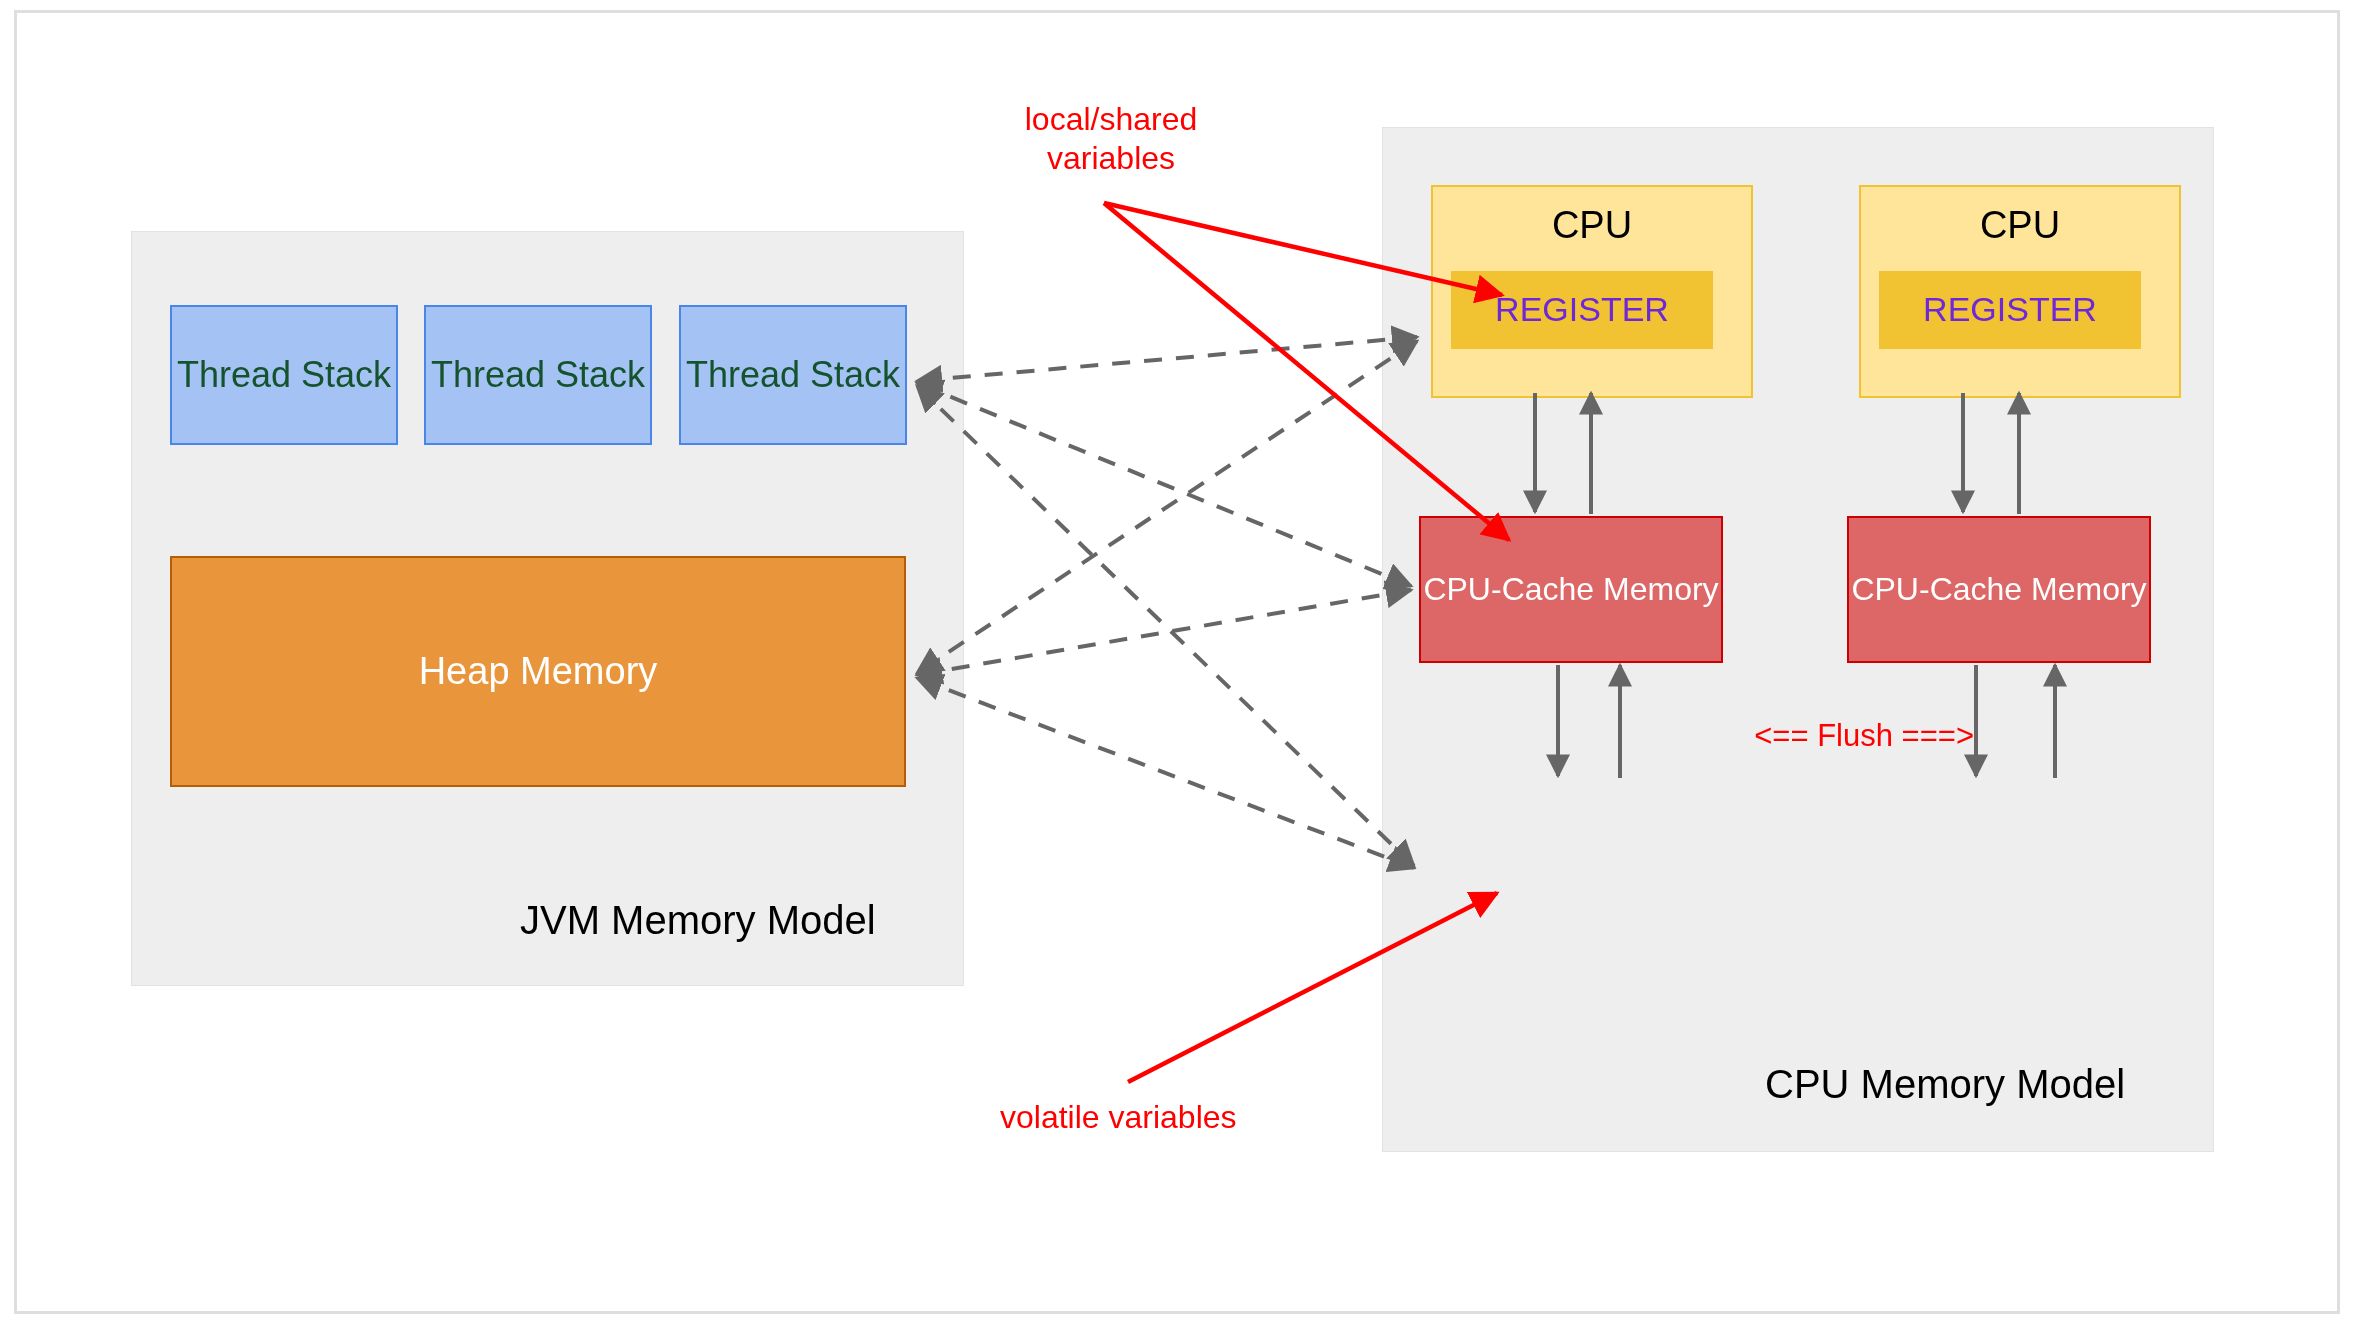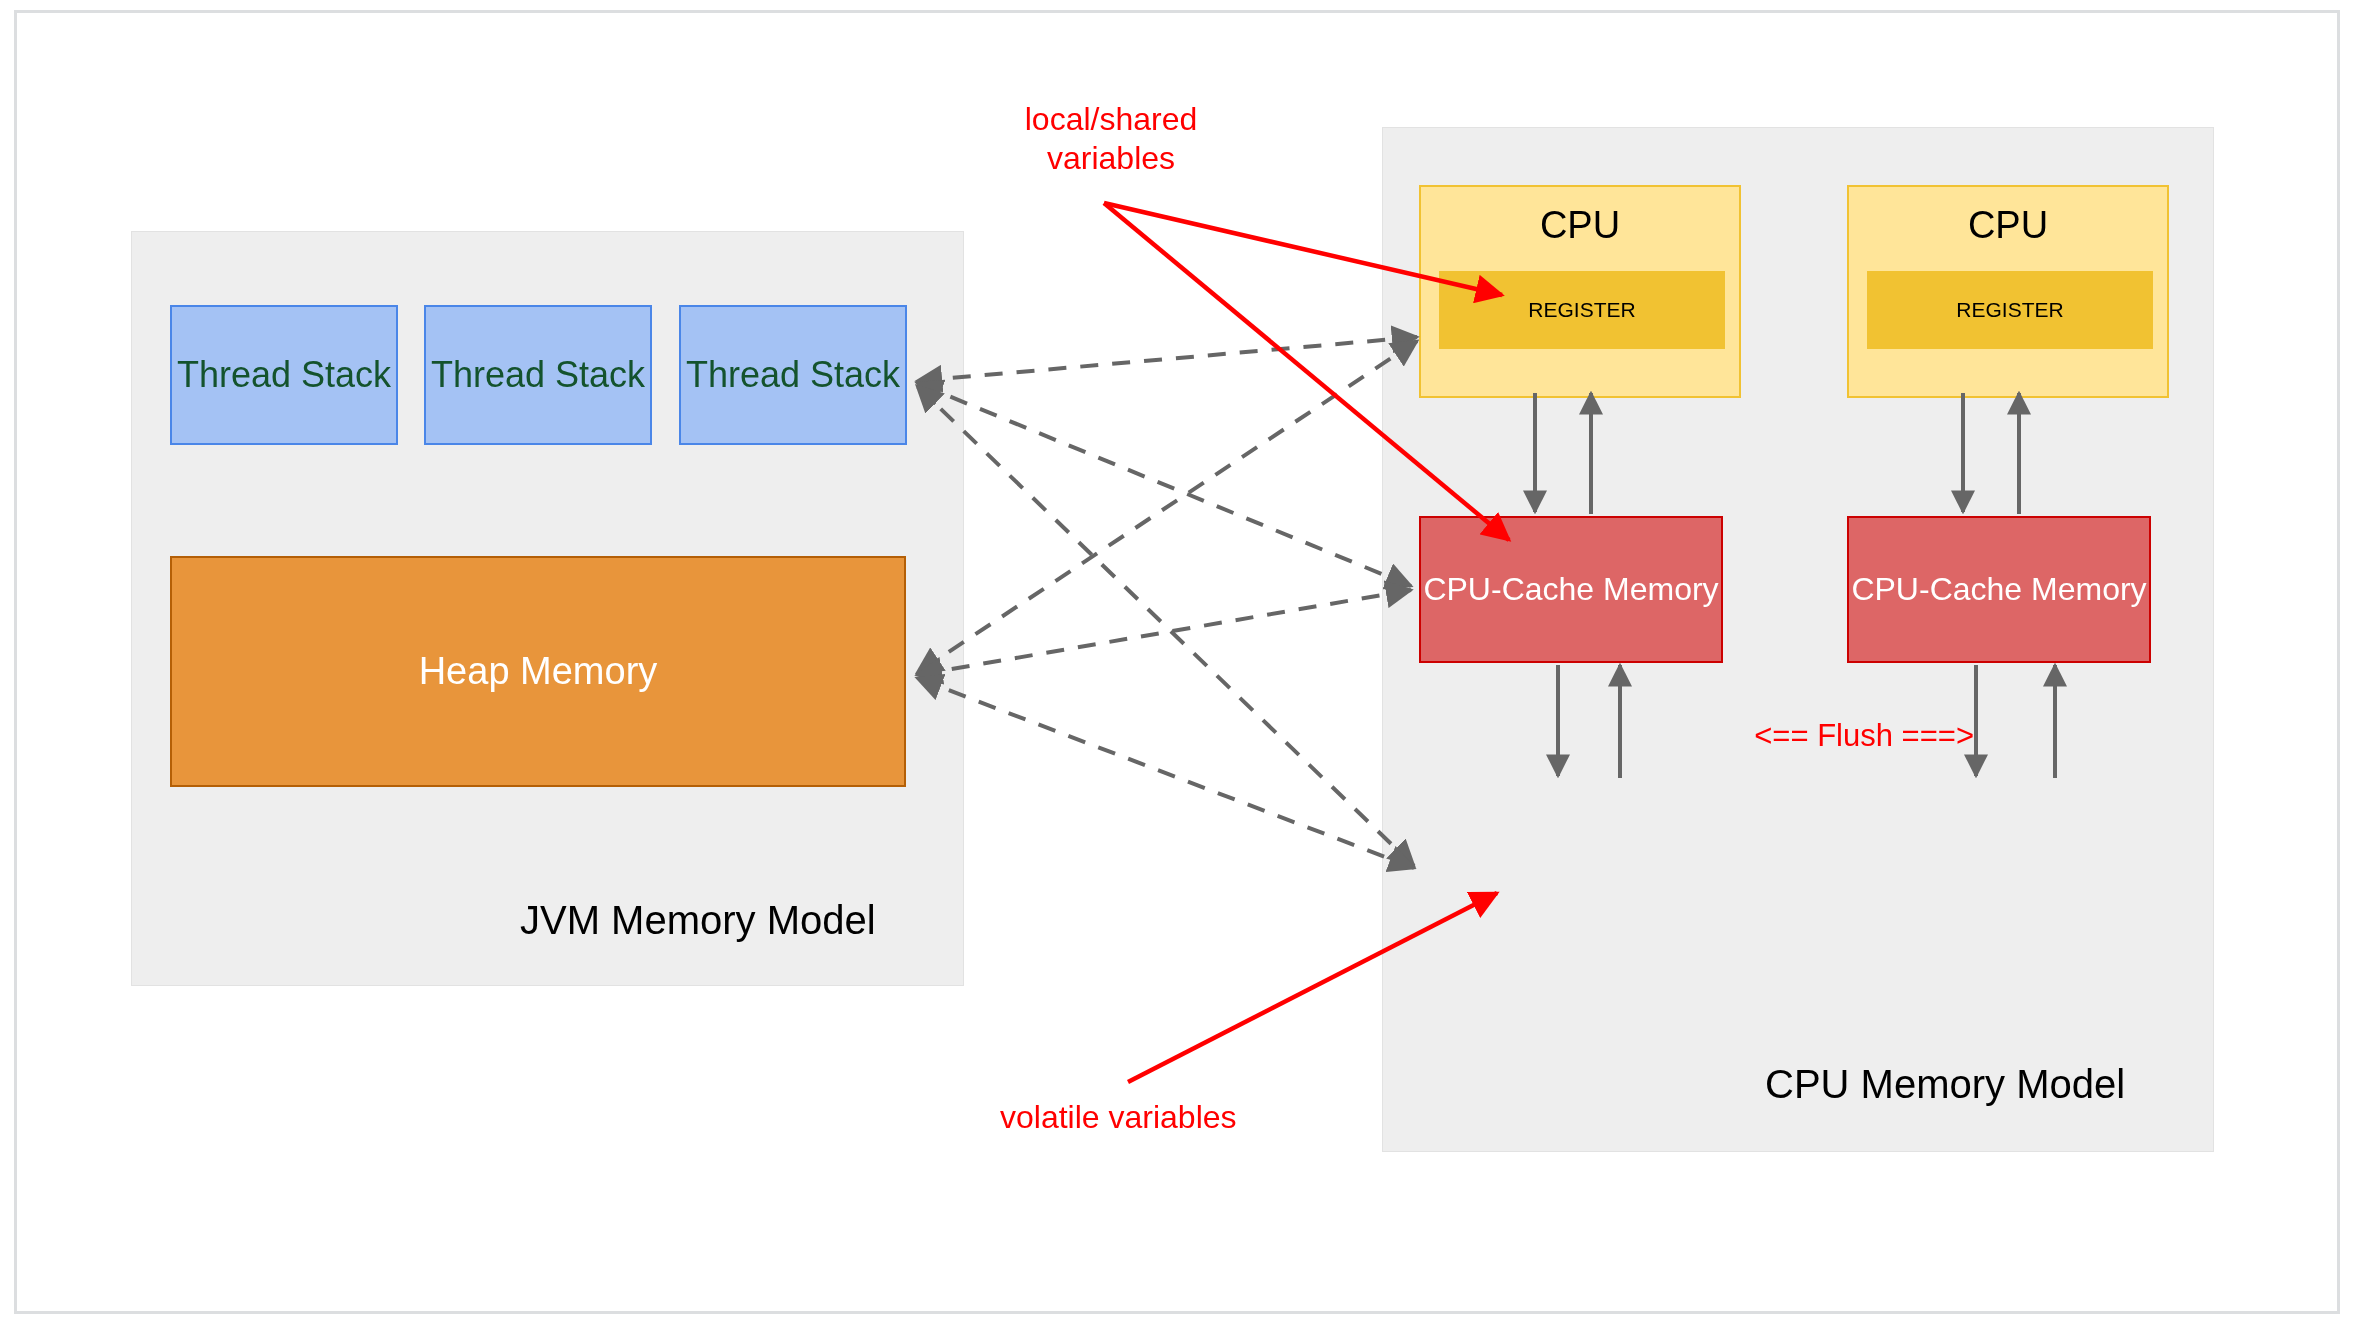--- a/index.html
+++ b/index.html
@@ -89,45 +89,46 @@
     font-size: 38px;
   }
 
   
   .cpu-box {
     background: #ffe599;
     border: 2px solid #f1c232;
     top: 185px;
     width: 322px;
     height: 213px;
+    margin-left: 12px;
   }
   #cpu-box-0 { left: 1419px; }
   #cpu-box-1 { left: 1847px; }
   .cpu-label {
     position: absolute;
     top: 16px;
     left: 0;
     right: 0;
     text-align: center;
     font-size: 38px;
     color: #000000;
   }
   
   .register-box {
     position: absolute;
     left: 18px;
     top: 84px;
-    width: 286px;
+    width: 262px;
     height: 78px;
     background: #f1c232;
     display: flex;
     align-items: center;
     justify-content: center;
-    font-size: 21px;
-    color: #000000;
+    font-size: 34px;
+    color: #6d28d9;
     box-sizing: border-box;
   }
 
   
   .cpu-cache {
     background: #dd6666;
     border: 2px solid #cc0000;
     color: #ffffff;
     font-size: 32px;
     top: 516px;

